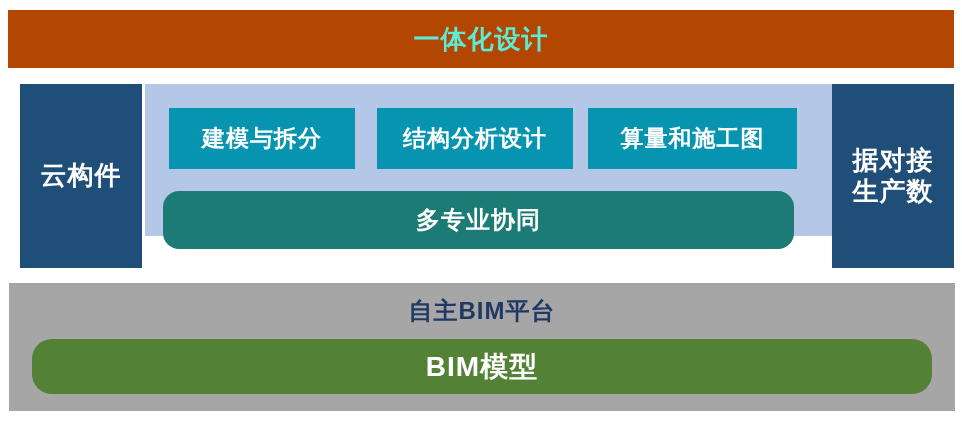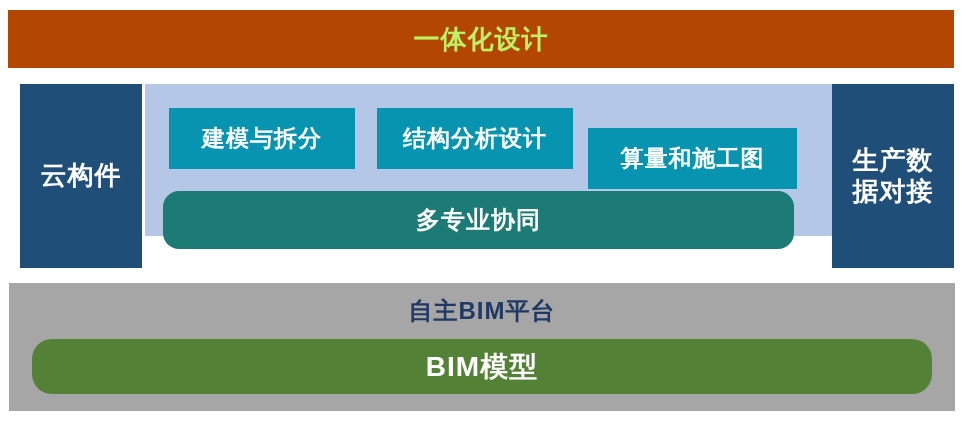--- a/index.html
+++ b/index.html
@@ -20,21 +20,21 @@
     display: flex;
     align-items: center;
     justify-content: center;
     box-sizing: border-box;
     text-align: center;
   }
   
   .banner-top {
     left: 8px; top: 10px; width: 946px; height: 58px;
     background: var(--integration_banner, #B34702);
-    color: #bef264;
+    color: #5eead4;
     font-size: 26px;
     font-weight: bold;
     letter-spacing: 1px;
   }
   
   .side-panel {
     top: 84px; width: 122px; height: 184px;
     background: var(--side_panel_blue, #1F4E79);
     color: #ffffff;
     font-size: 26px;
@@ -54,21 +54,21 @@
   .module {
     background: var(--module_teal, #0794B0);
     color: #ffffff;
     font-size: 23px;
     font-weight: bold;
     letter-spacing: 1px;
     top: 24px; height: 61px;
   }
   .module.m1 { left: 24px;  width: 186px; }
   .module.m2 { left: 232px; width: 196px; }
-  .module.m3 { left: 443px; width: 209px; margin-top: 20px; }
+  .module.m3 { left: 443px; width: 209px; }
   .collab-bar {
     left: 18px; top: 107px; width: 631px; height: 58px;
     background: var(--collaboration_teal, #1C7B74);
     color: #ffffff;
     font-size: 24px;
     font-weight: bold;
     letter-spacing: 1px;
     border-radius: 16px;
   }
   
@@ -121,22 +121,22 @@
     <div class="box module m3">
       <span>算量和施工图</span>
     </div>
     <div class="box collab-bar">
       <span>多专业协同</span>
     </div>
   </div>
 
   <div class="box side-panel right">
     <div>
+      <div>据对接</div>
       <div>生产数</div>
-      <div>据对接</div>
     </div>
   </div>
 
   <div class="platform">
     <div class="platform-title">自主BIM平台</div>
     <div class="box model-bar">
       <span>BIM模型</span>
     </div>
   </div>
 

